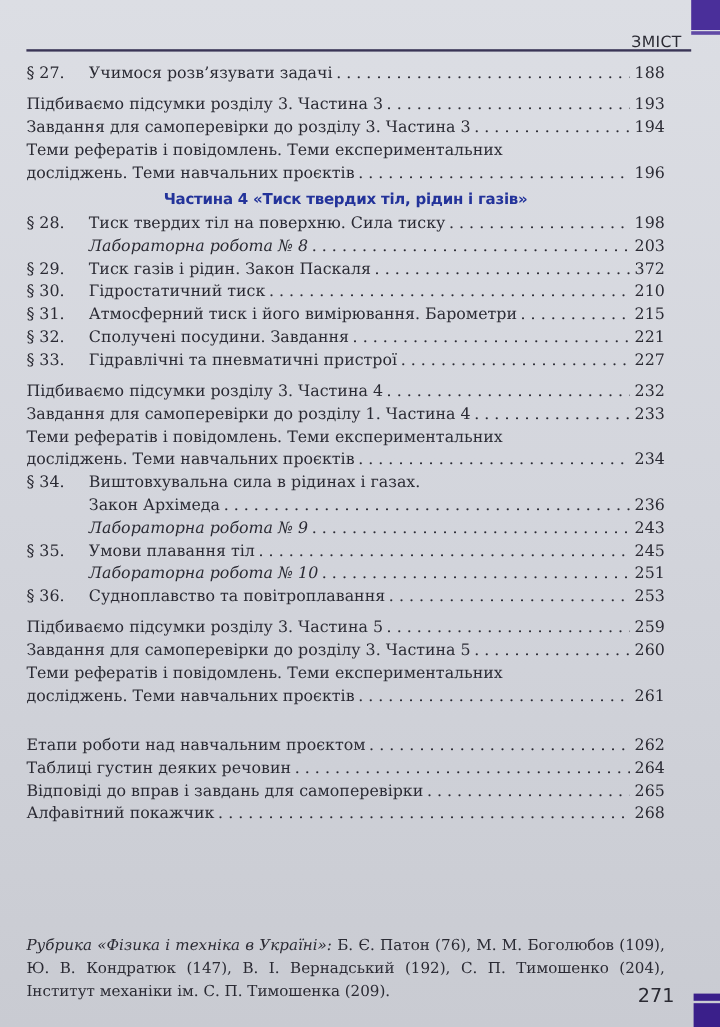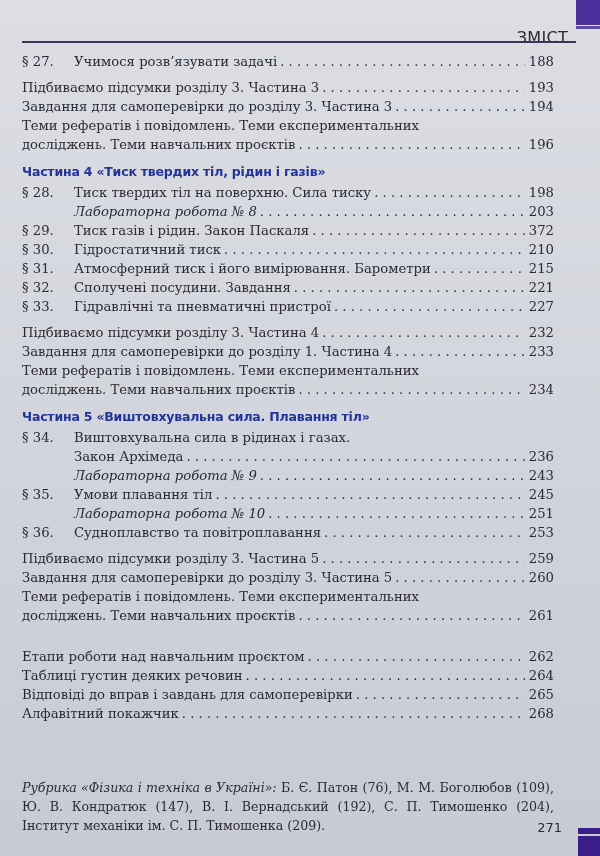--- a/index.html
+++ b/index.html
@@ -8,51 +8,51 @@
     background: linear-gradient(180deg, #dcdee4 0%, #d3d5dc 50%, #c9cbd2 100%);
     font-family: "DejaVu Serif", "Liberation Serif", serif;
     color: #2a2a33;
   }
   .tab-top { position: absolute; right: 0; top: 0; width: 24px; height: 25px; background: #4a2f9a; }
   .tab-top-strip { position: absolute; right: 0; top: 26px; width: 24px; height: 3px; background: #4a2f9a; opacity: .85; }
   .tab-bottom { position: absolute; right: 0; bottom: 0; width: 22px; height: 20px; background: #3a1f8a; }
   .tab-bottom-strip { position: absolute; right: 0; bottom: 22px; width: 22px; height: 6px; background: #3a1f8a; }
   .header-label {
     position: absolute; right: 32px; top: 28px;
-    font-family: "DejaVu Sans", sans-serif; font-size: 16px; letter-spacing: .3px; color: #2a2a33;
+    font-family: "DejaVu Sans", sans-serif; font-size: 13px; letter-spacing: .3px; color: #2a2a33;
   }
   .header-rule { position: absolute; left: 22px; right: 24px; top: 41px; height: 2px; background: #3a3556; }
 
   .toc { position: absolute; left: 22px; top: 52px; width: 532px; font-size: 13.2px; line-height: 19px; }
   .row { display: flex; align-items: center; white-space: nowrap; }
   .row .num { width: 52px; flex: none; }
   .row .indent { width: 52px; flex: none; }
   .row .title { flex: none; }
   .row .title.italic { font-style: italic; }
   .row .dots {
     flex: 1 1 auto; overflow: hidden; margin: 0 3px;
     letter-spacing: 3px; color: #2a2a33;
   }
   .row .dots::before { content: ". . . . . . . . . . . . . . . . . . . . . . . . . . . . . . . . . . . . . . . . . . . . . . . . . . . . . . . . . . . . . . . ."; letter-spacing: 0; }
   .row .page { flex: none; text-align: right; min-width: 26px; }
   .wrap-line { white-space: nowrap; }
   .gap-sm { height: 7px; }
   .gap-lg { height: 22px; }
 
   .part-heading {
-    text-align: left; font-family: "DejaVu Sans", sans-serif; font-size: 12.5px;
-    color: #23339a; font-weight: bold; line-height: 20px; margin: 8px 0 1px 0;
+    text-align: center; font-family: "DejaVu Sans", sans-serif; font-size: 12.5px;
+    color: #23339a; font-weight: bold; line-height: 20px; margin: 2px 0 1px 0;
     letter-spacing: -.2px;
   }
 
   .rubric { position: absolute; left: 22px; top: 778px; width: 532px; font-size: 12.6px; line-height: 19px; text-align: justify; }
   .rubric .it { font-style: italic; }
   .page-number {
     position: absolute; right: 38px; top: 820px;
-    font-family: "DejaVu Sans", sans-serif; font-size: 13px; color: #2a2a33;
+    font-family: "DejaVu Sans", sans-serif; font-size: 16px; color: #2a2a33;
   }
 </style>
 </head>
 <body>
 
 <div class="tab-top"></div>
 <div class="tab-top-strip"></div>
 <div class="header-label">ЗМІСТ</div>
 <div class="header-rule"></div>
 
@@ -145,21 +145,20 @@
   </div>
   <div>
     <div class="wrap-line">Теми рефератів і повідомлень. Теми експериментальних</div>
     <div class="row">
       <span class="title">досліджень. Теми навчальних проєктів</span>
       <span class="dots"></span>
       <span class="page">234</span>
     </div>
   </div>
 
-  <div class="part-heading">Частина 5 «Виштовхувальна сила. Плавання тіл»</div>
 
   <div>
     <div class="row">
       <span class="num">§ 34.</span>
       <span class="title">Виштовхувальна сила в рідинах і газах.</span>
     </div>
     <div class="row">
       <span class="indent"></span>
       <span class="title">Закон Архімеда</span>
       <span class="dots"></span>

